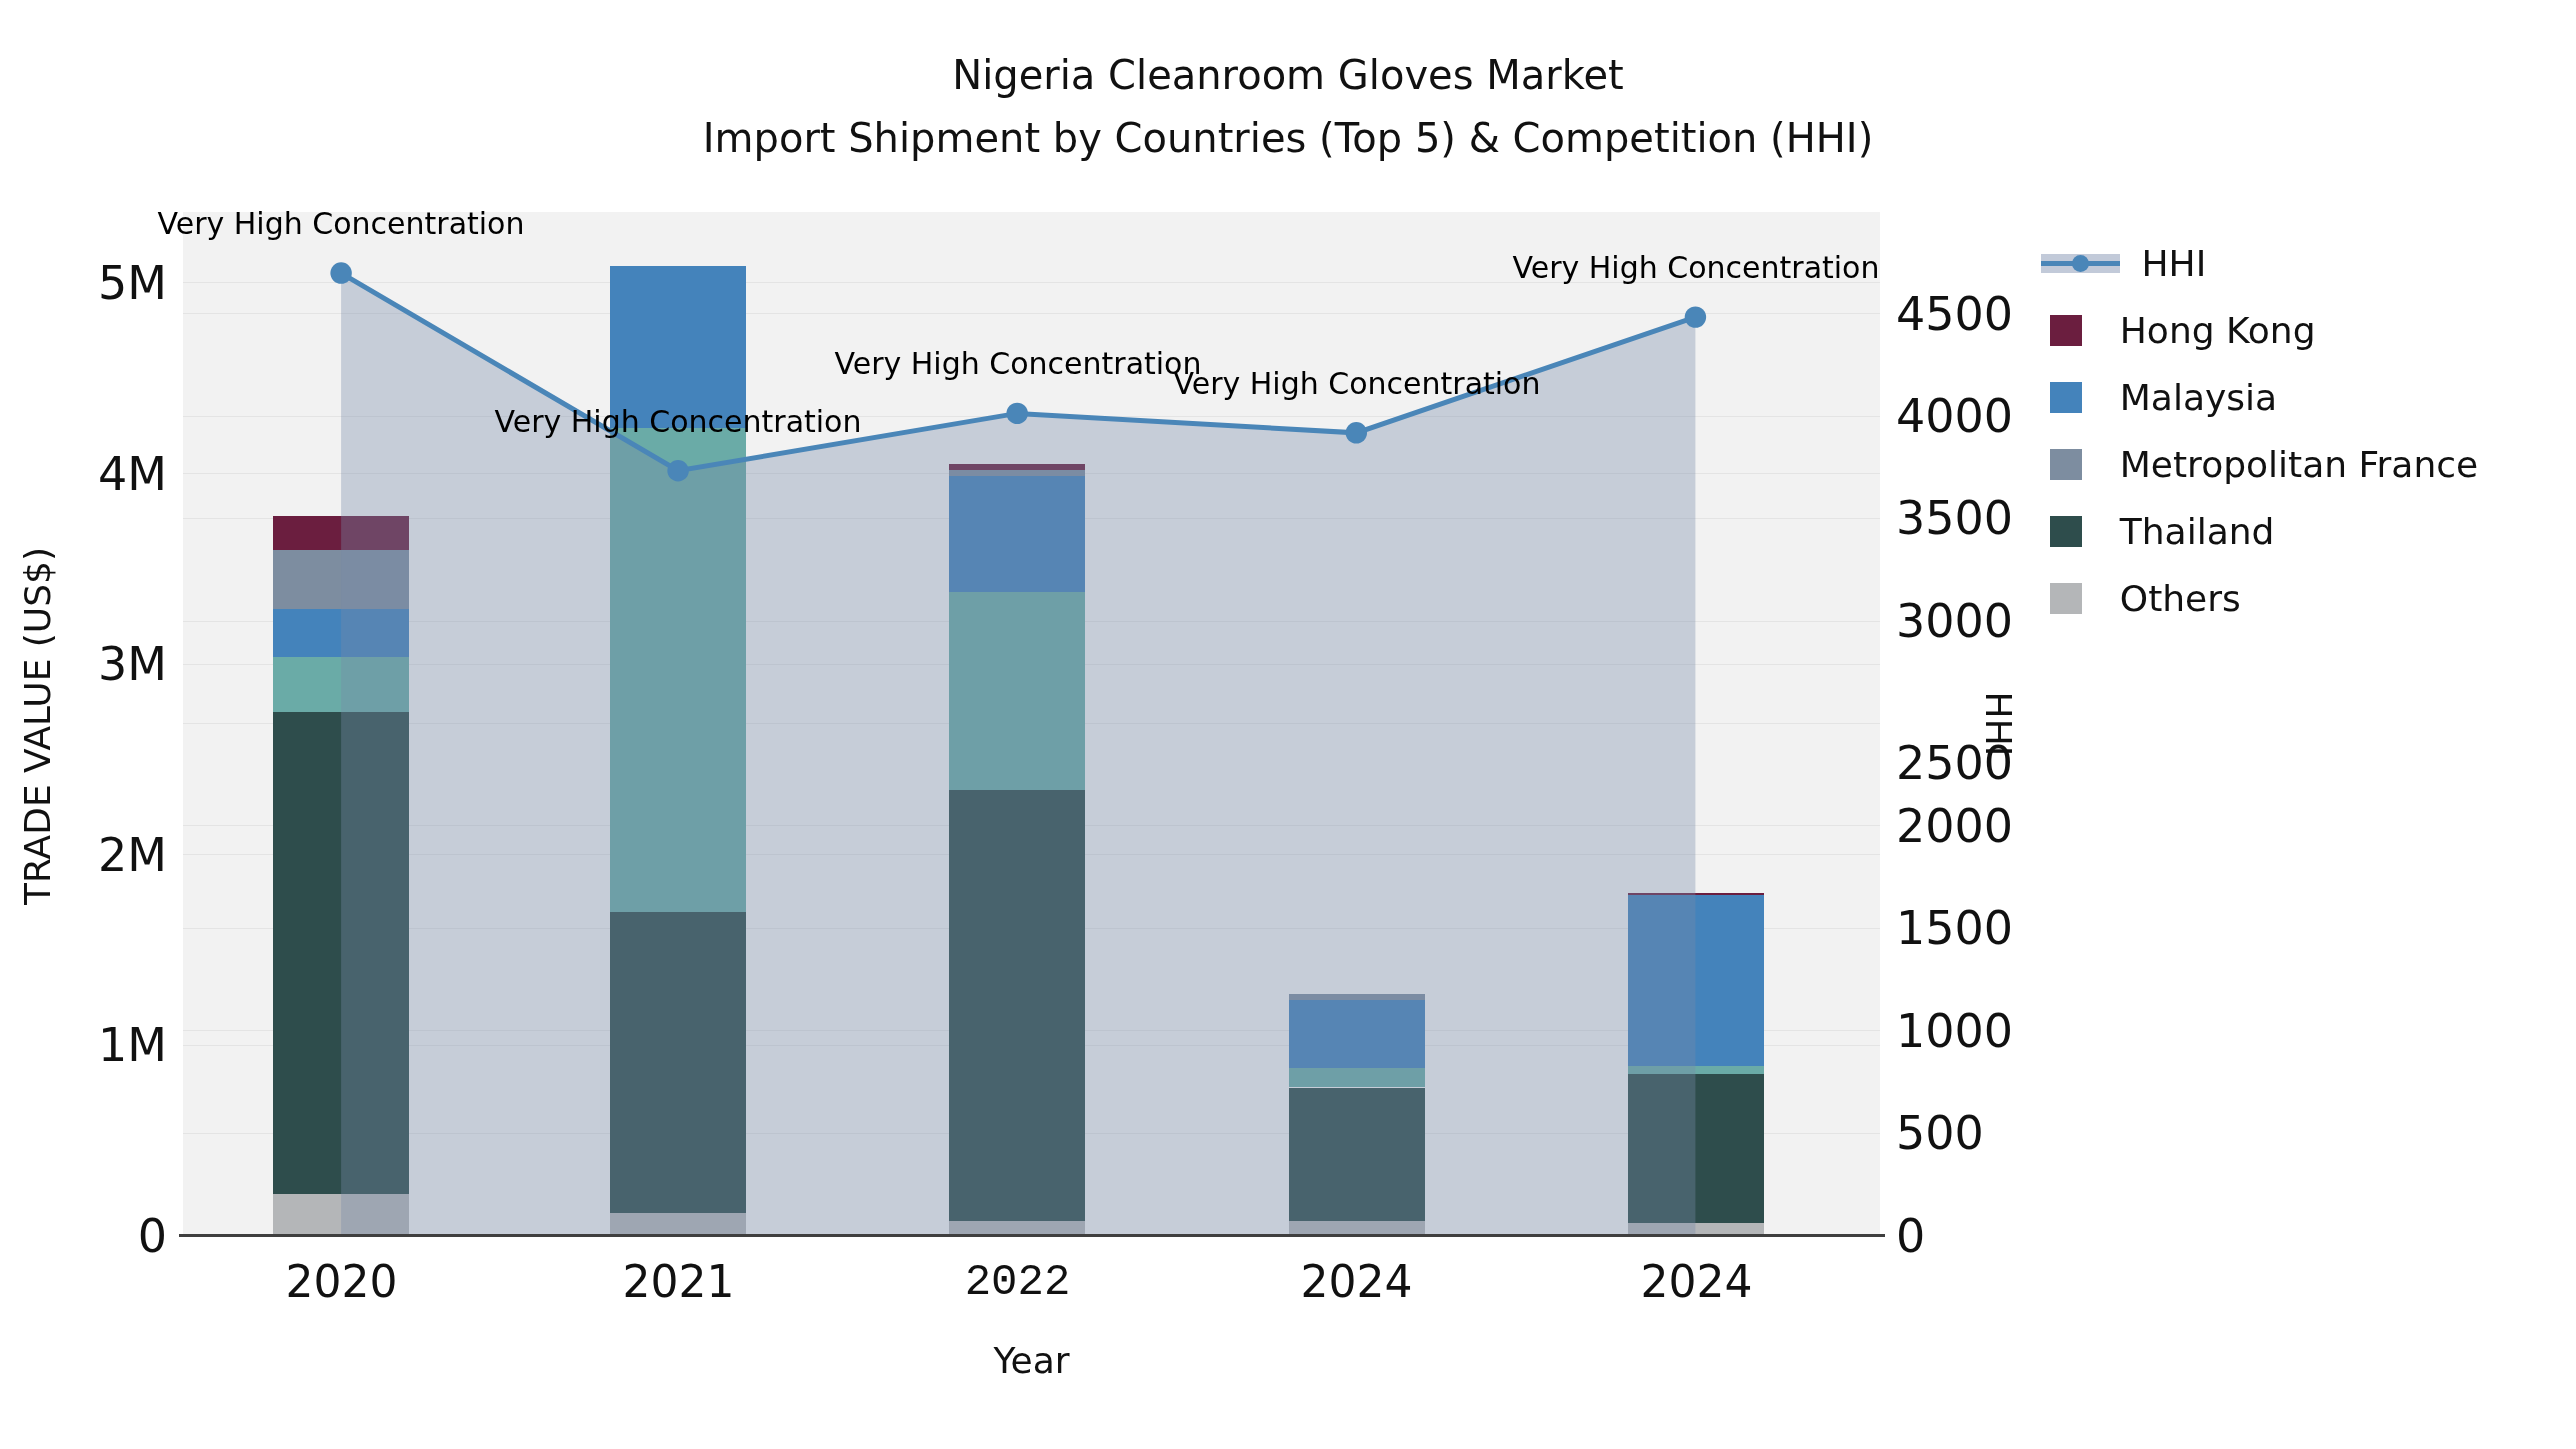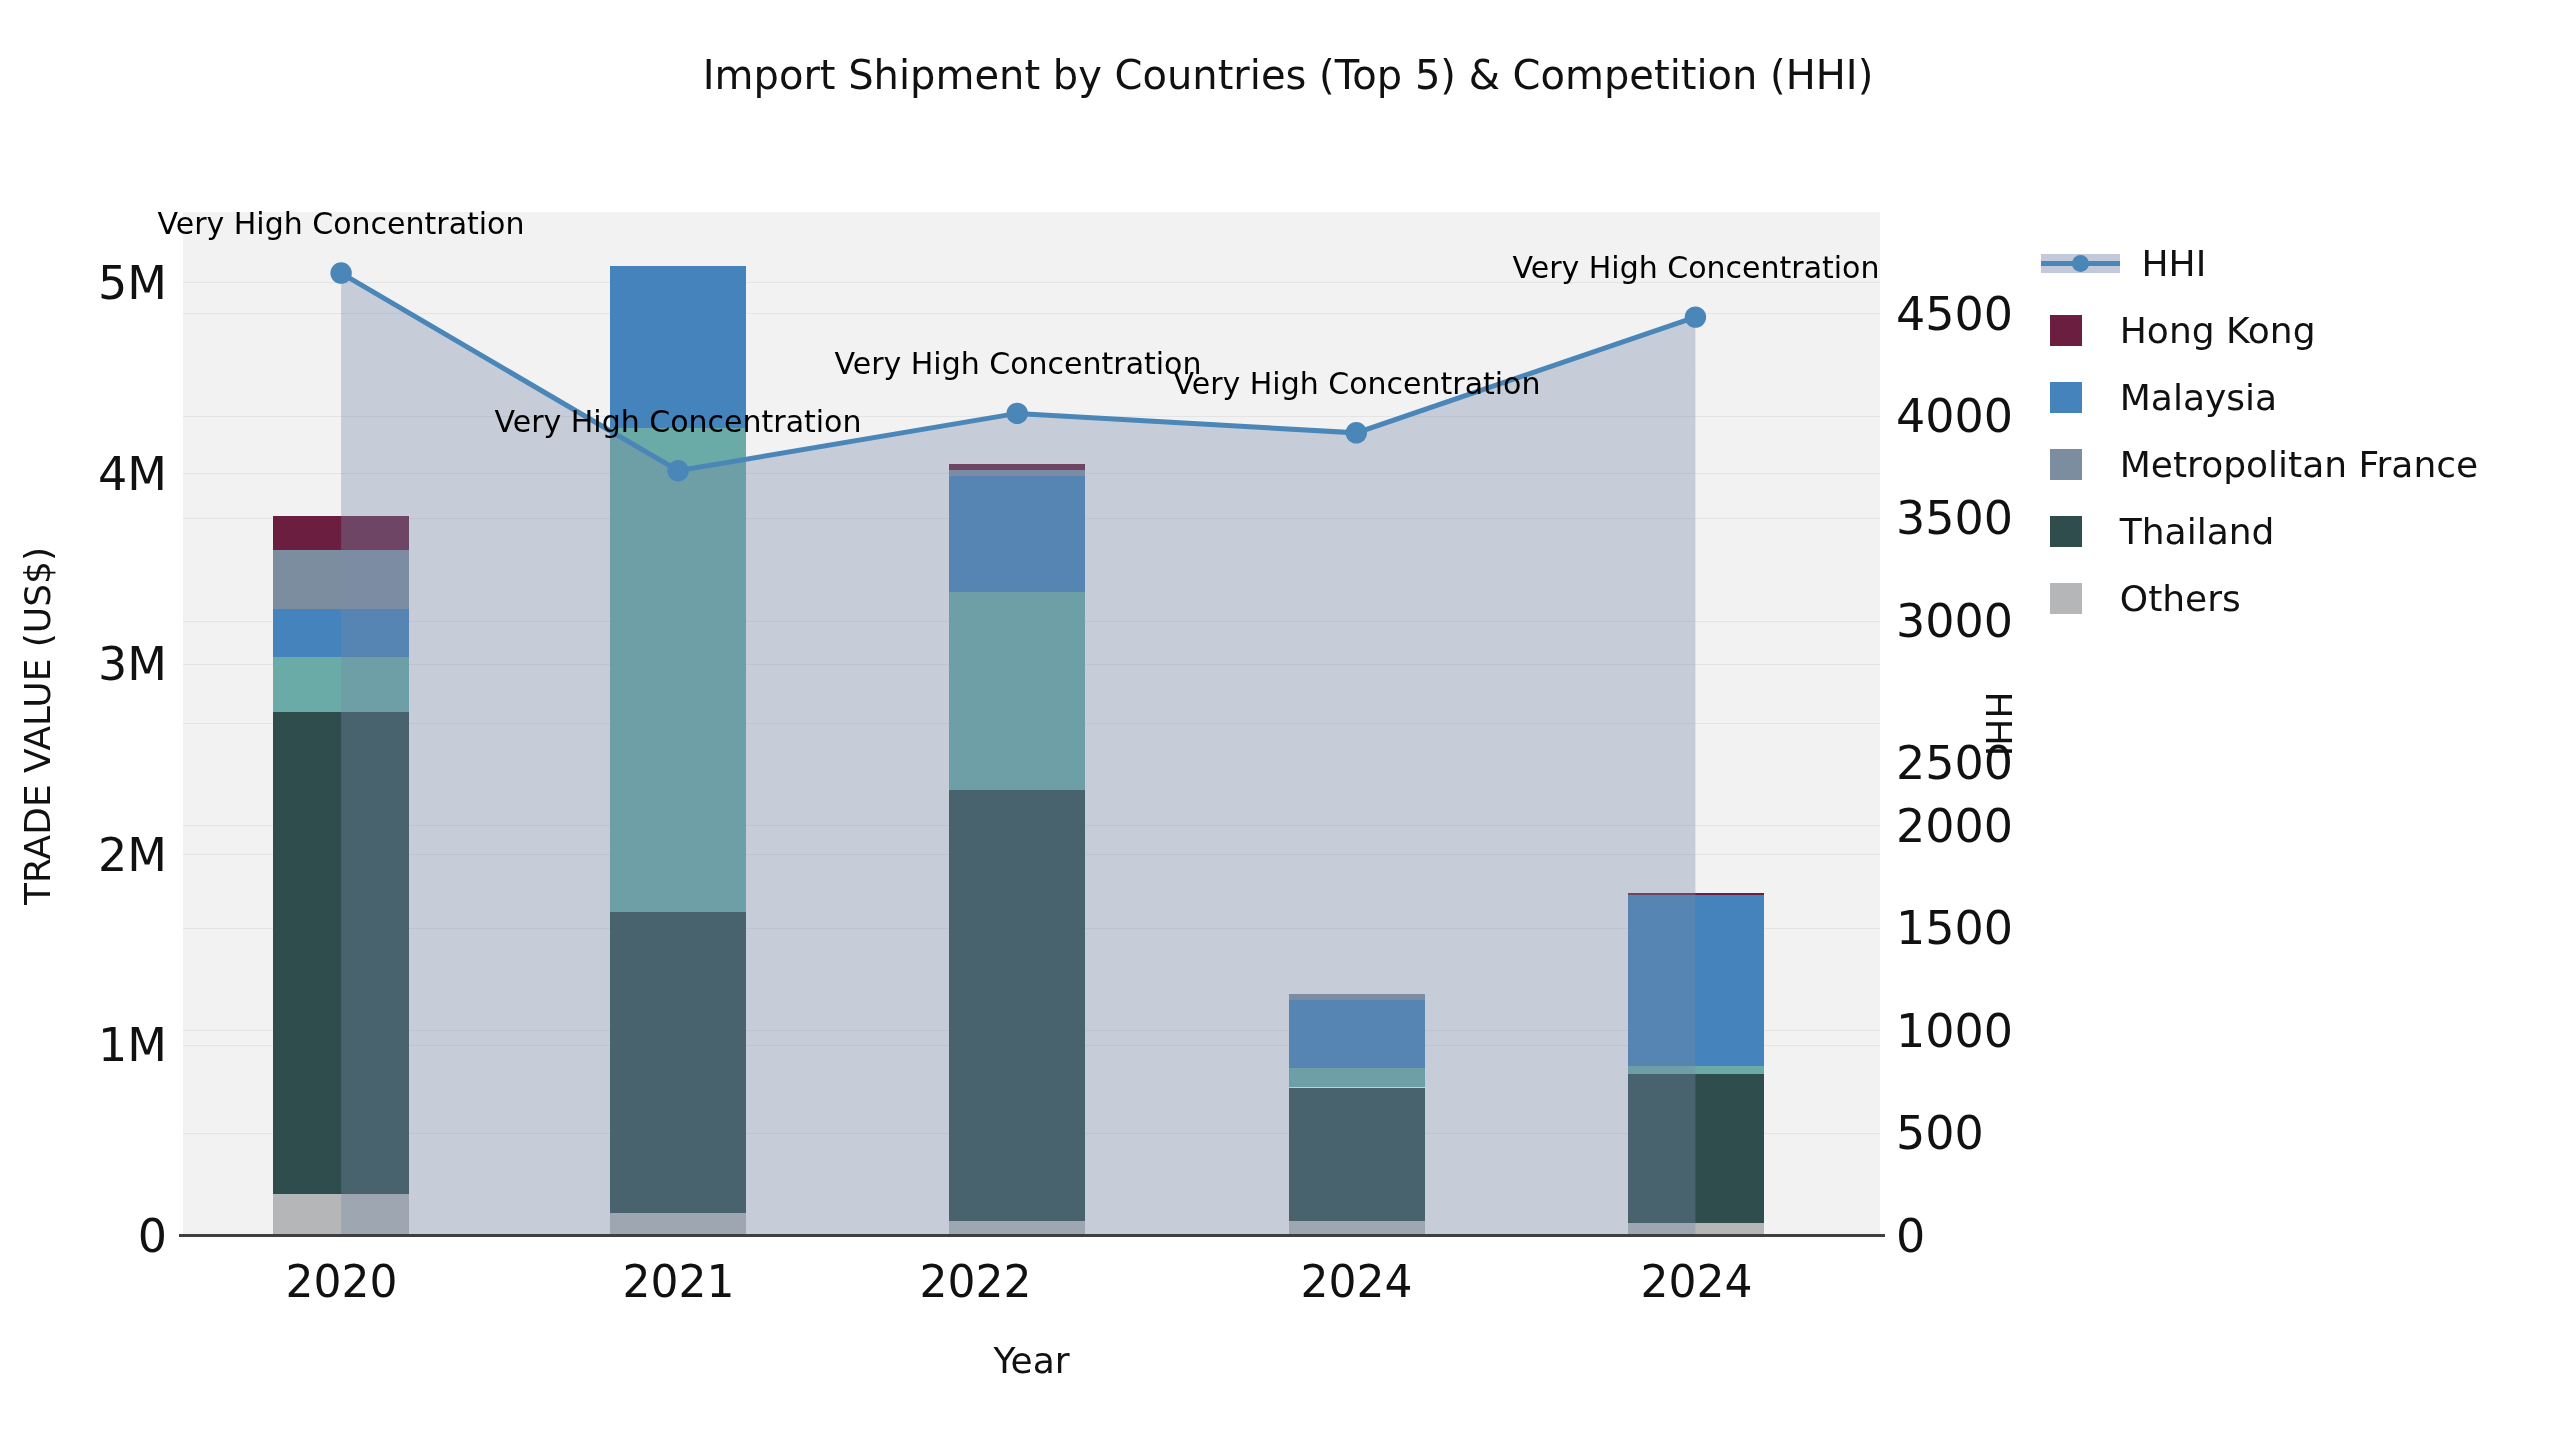--- a/index.html
+++ b/index.html
@@ -35,20 +35,21 @@
   .legend-line-band{position:absolute;left:0;top:6.4px;width:79px;height:18.6px;background:rgba(120,138,170,0.45);}
   .legend-line-stroke{position:absolute;left:0;top:13.6px;width:79px;height:5px;background:#4a86b8;}
   .legend-line-dot{position:absolute;left:31px;top:7.2px;width:17px;height:17px;border-radius:50%;background:#4a86b8;}
   .legend-label{font-size:36px;color:#111;white-space:nowrap;}
 </style>
 </head>
 <body>
 
 <div id="figure">
   <div class="title-block">
+    <div class="title-line">Nigeria Cleanroom Gloves Market</div>
     <div class="title-line">Import Shipment by Countries (Top 5) &amp; Competition (HHI)</div>
   </div>
 
   <div id="plot">
       <div class="gridline" style="top: 833px;"></div>
       <div class="gridline" style="top: 642px;"></div>
       <div class="gridline" style="top: 452px;"></div>
       <div class="gridline" style="top: 261px;"></div>
       <div class="gridline" style="top: 70px;"></div>
       <div class="gridline" style="top: 921px;"></div>
@@ -128,21 +129,21 @@
       <div class="ytick-right" style="top: 801px;">2000</div>
       <div class="ytick-right" style="top: 698px; margin-top: 40px;">2500</div>
       <div class="ytick-right" style="top: 596px;">3000</div>
       <div class="ytick-right" style="top: 493px;">3500</div>
       <div class="ytick-right" style="top: 391px;">4000</div>
       <div class="ytick-right" style="top: 289px;">4500</div>
     </div>
   <div id="ticks-x">
       <div class="xtick" style="left: 234px;">2020</div>
       <div class="xtick" style="left: 571px;">2021</div>
-      <div class="xtick" style="left: 868px;">2022</div>
+      <div class="xtick" style="left: 910px; font-family: Liberation Mono, monospace;">2022</div>
       <div class="xtick" style="left: 1249px;">2024</div>
       <div class="xtick" style="left: 1589px;">2024</div>
     </div>
   <div id="annotations">
       <div class="annotation" style="left: 341px; top: 207px;">Very High Concentration</div>
       <div class="annotation" style="left: 678px; top: 405px;">Very High Concentration</div>
       <div class="annotation" style="left: 1018px; top: 347px;">Very High Concentration</div>
       <div class="annotation" style="left: 1357px; top: 367px;">Very High Concentration</div>
       <div class="annotation" style="left: 1696px; top: 251px;">Very High Concentration</div>
     </div>

